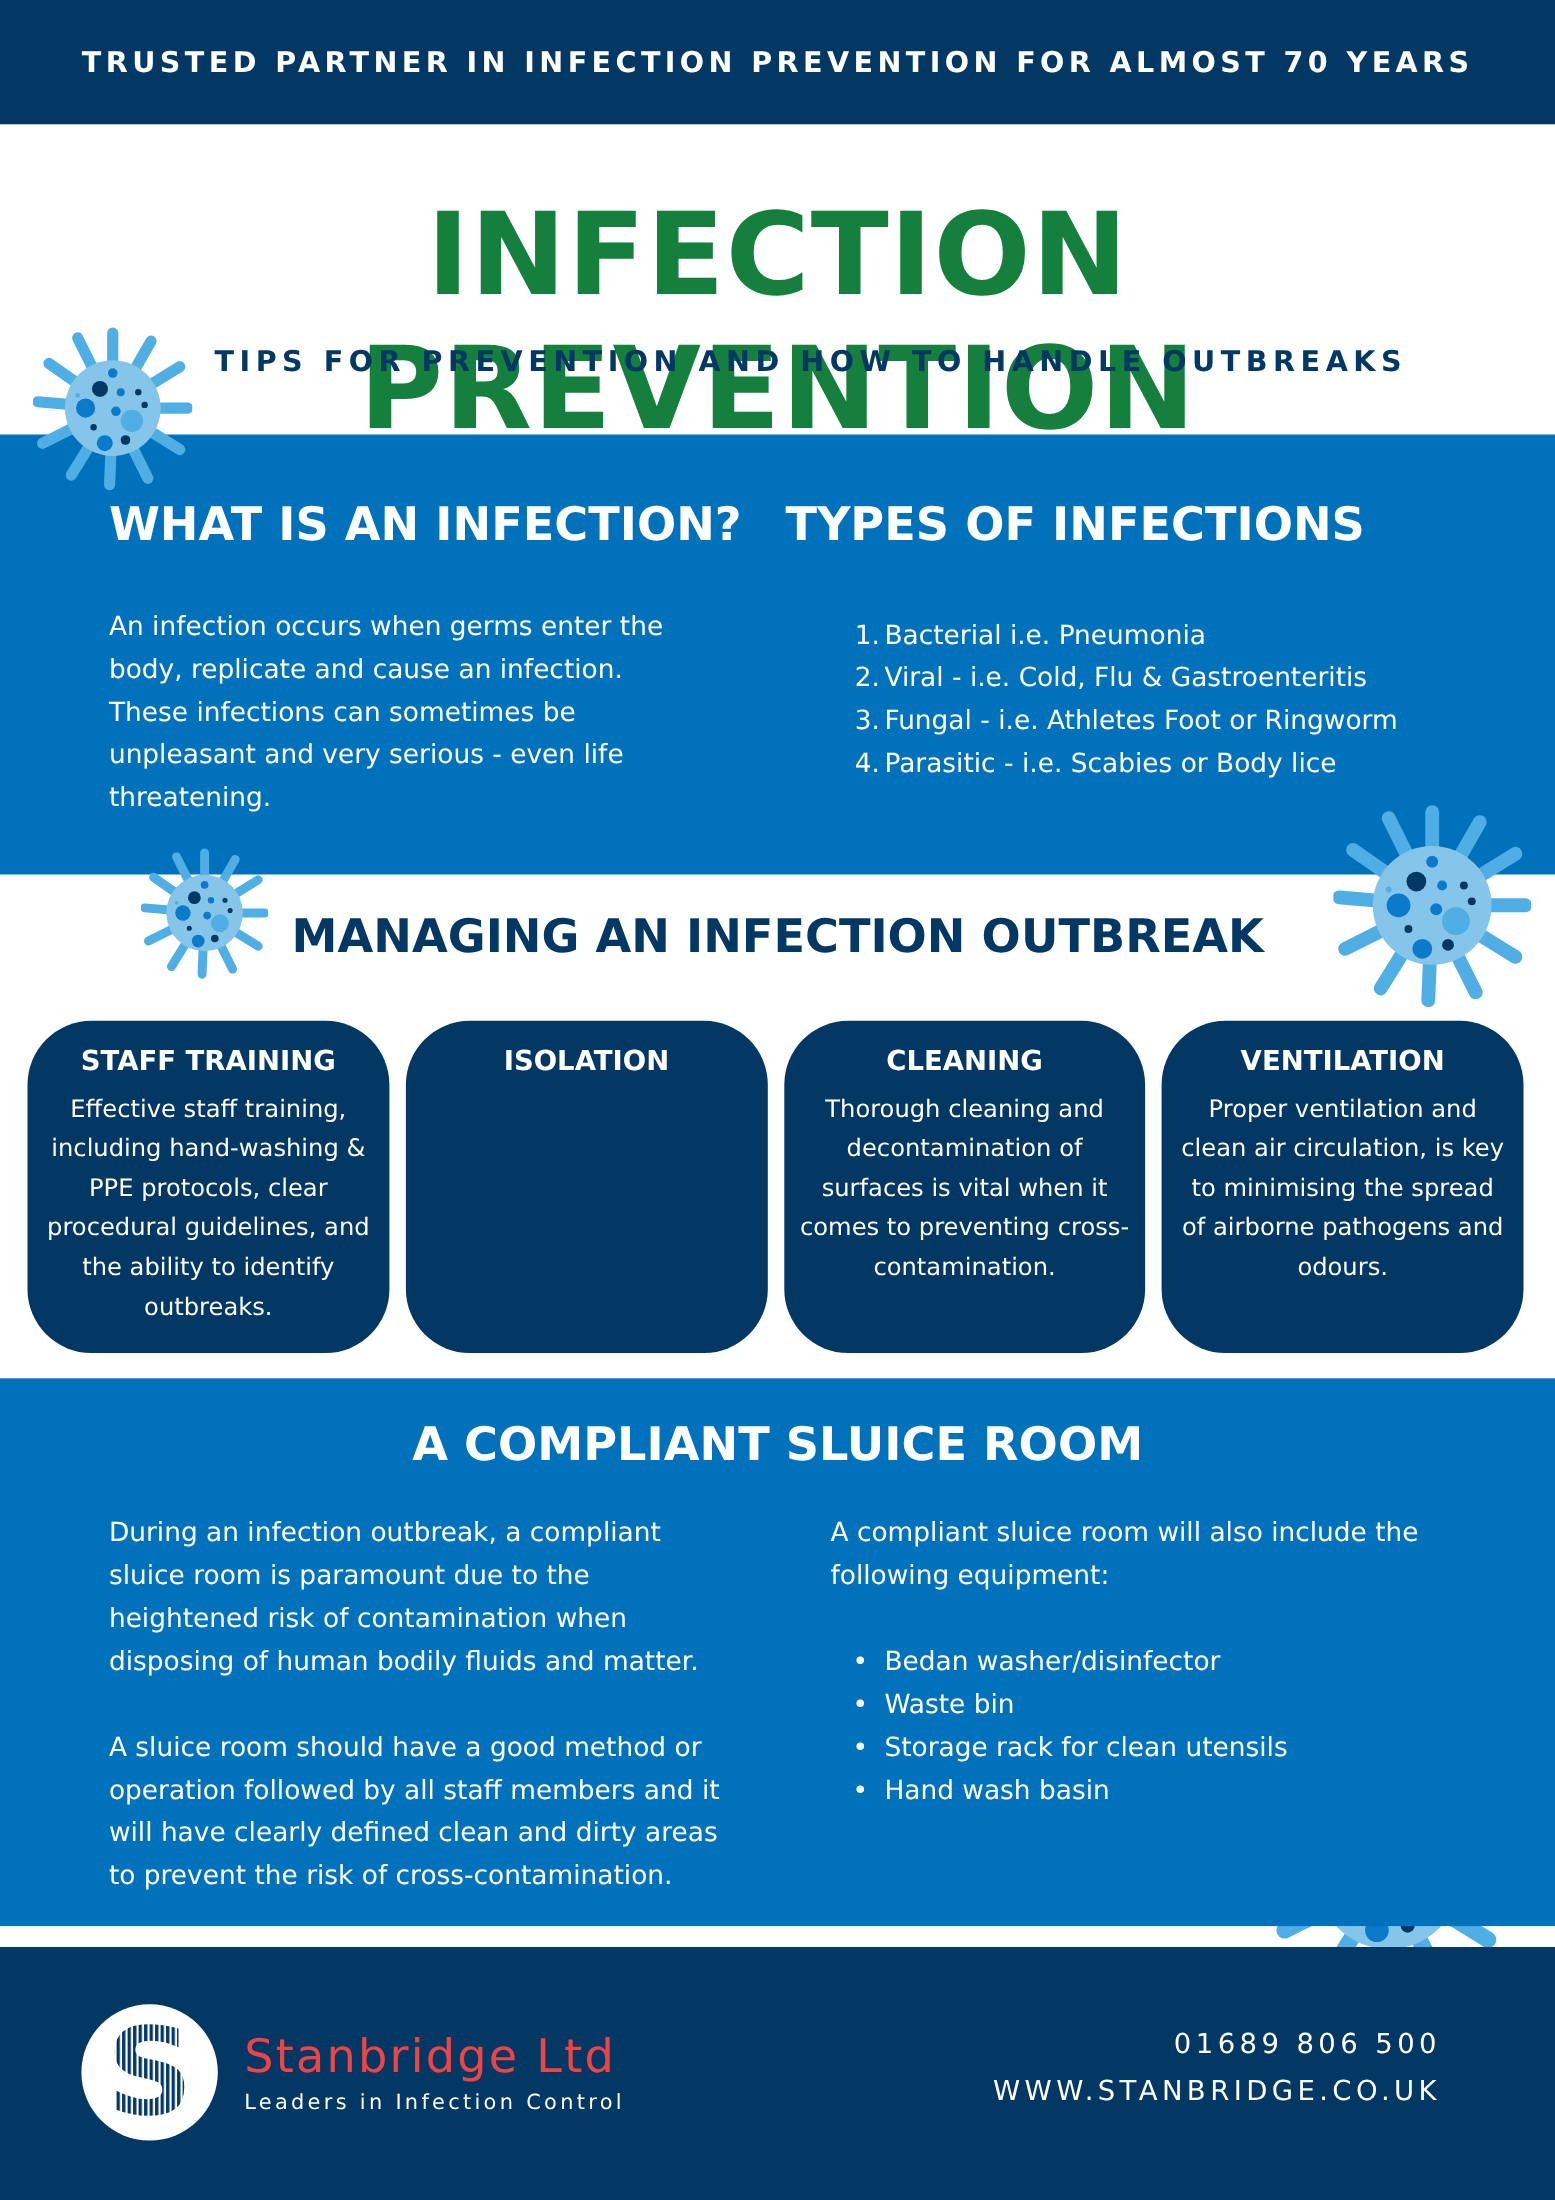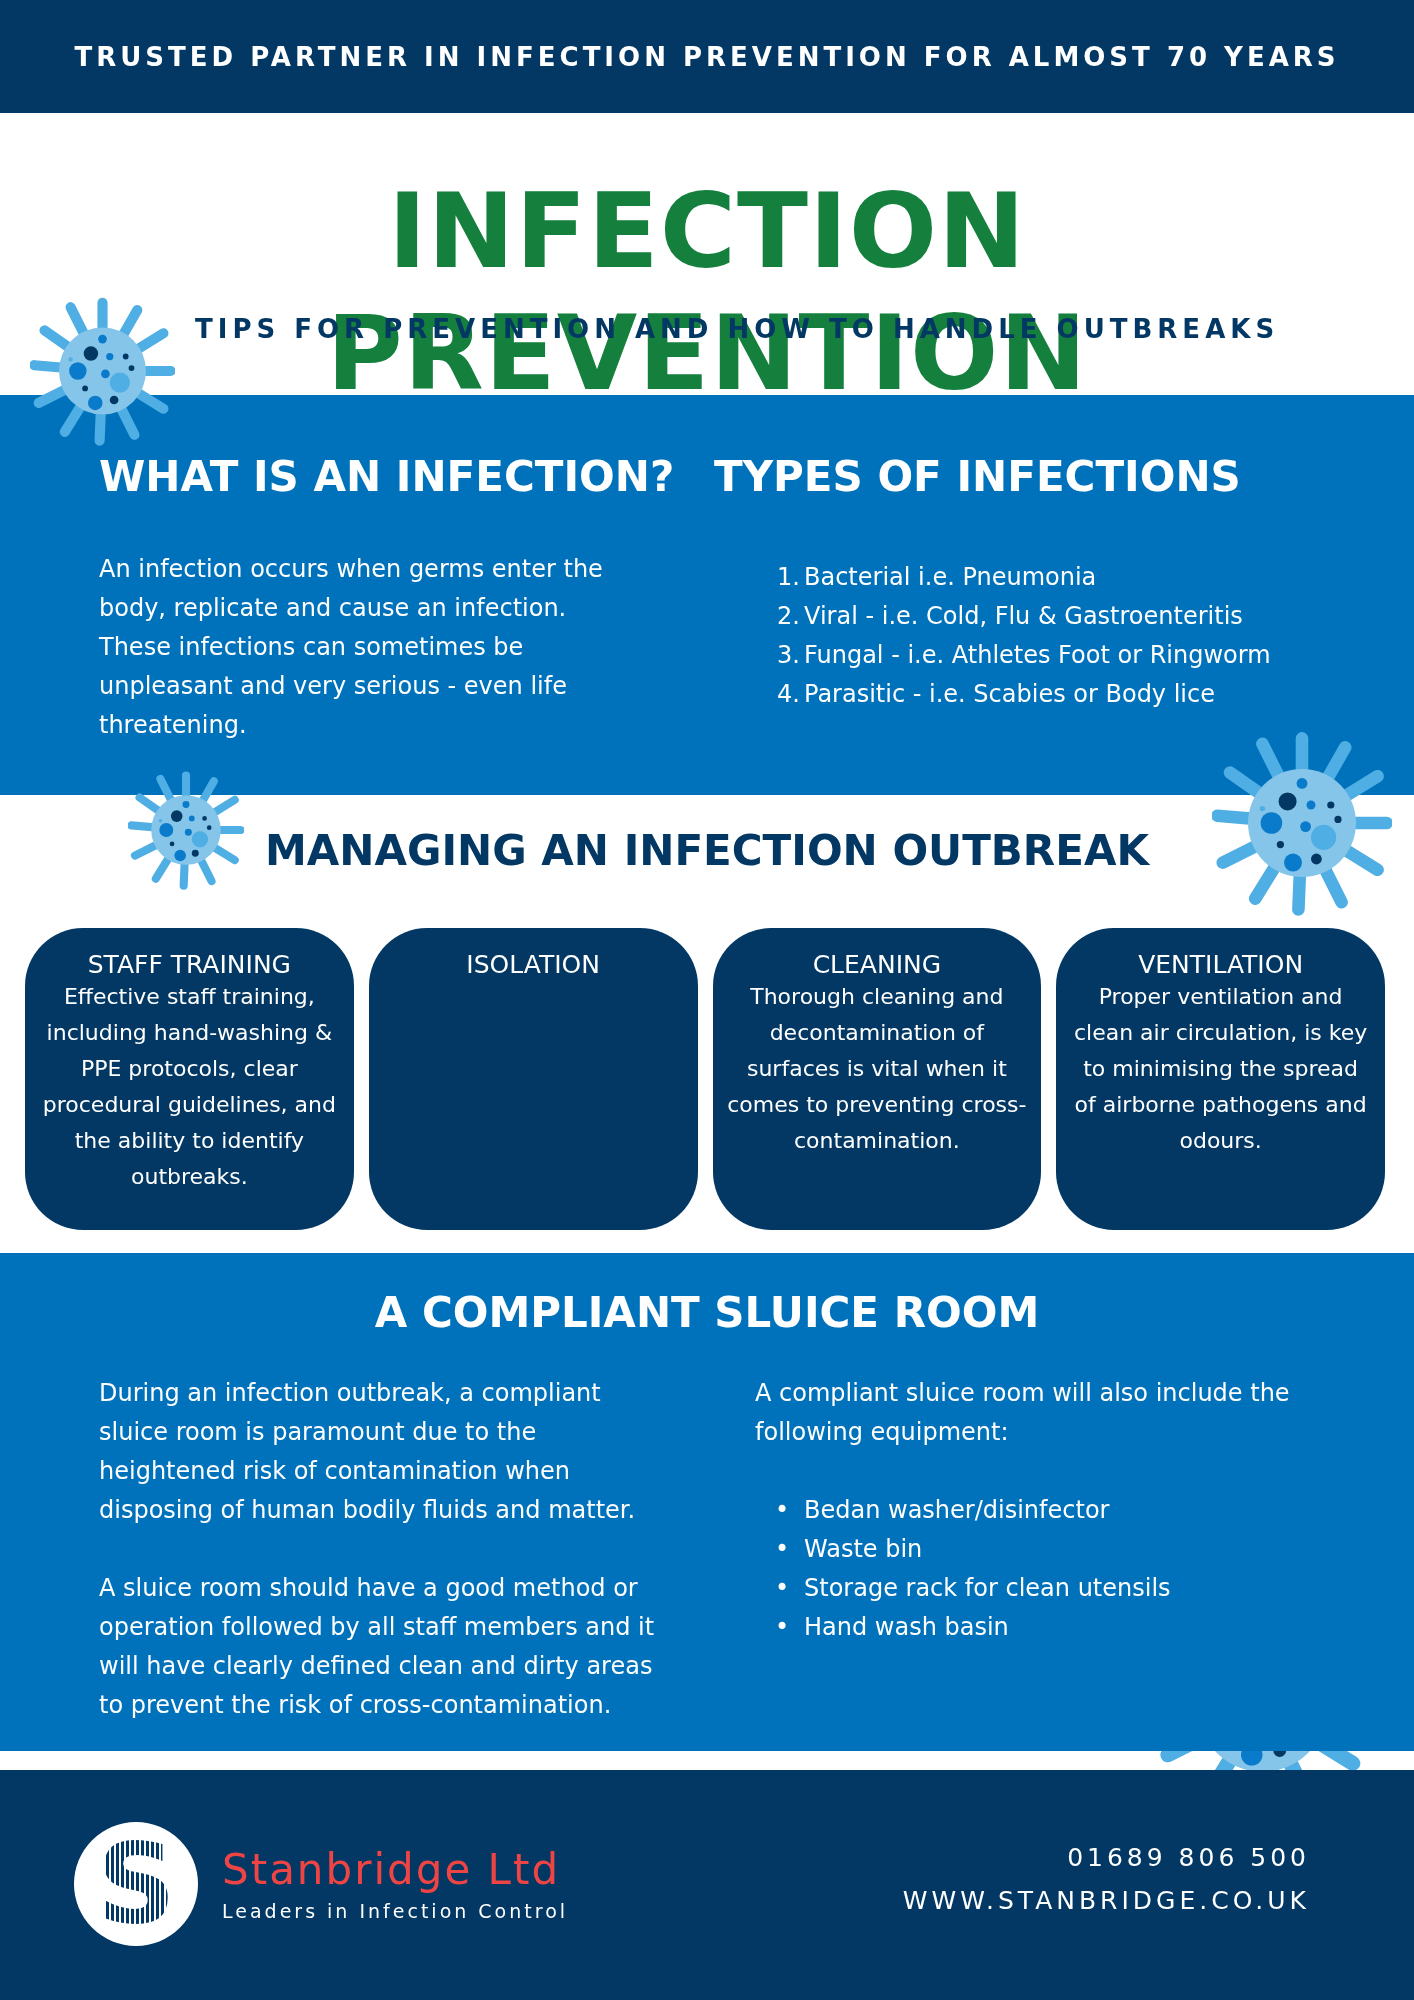--- a/index.html
+++ b/index.html
@@ -9,21 +9,21 @@
   .main-title { position: absolute; left: 0; top: 170px; width: 1414px; text-align: center; color: #15803d; font-weight: bold; font-size: 104px; letter-spacing: 1px; }
   .subtitle { position: absolute; left: 195px; top: 314px; color: #023863; font-weight: bold; font-size: 26px; letter-spacing: 5px; }
   .band1 { position: absolute; left: 0; top: 395px; width: 1414px; height: 400px; background: #0072BC; }
   .sec-h { position: absolute; color: #fff; font-weight: bold; font-size: 42px; text-align: right; }
   .para { position: absolute; color: #fff; font-size: 24px; line-height: 39px; }
   ol.types { position: absolute; left: 770px; top: 558px; color: #fff; font-size: 24px; line-height: 39px; list-style: none; }
   ol.types li span.num { display: inline-block; width: 30px; text-align: right; margin-right: 4px; }
   .managing { position: absolute; left: 0; top: 826px; width: 1414px; text-align: center; color: #023863; font-weight: bold; font-size: 42px; padding-left: 0; }
   .cards { position: absolute; left: 25px; top: 928px; width: 1360px; display: flex; gap: 15px; }
   .card { width: 329px; height: 302px; background: #023863; border-radius: 58px; color: #fff; text-align: center; padding: 22px 14px; }
-  .card-title { font-weight: normal; font-size: 25px; }
+  .card-title { font-weight: bold; font-size: 25px; margin-bottom: 12px; }
   .card-text { font-size: 22px; line-height: 36px; }
   .band2 { position: absolute; left: 0; top: 1253px; width: 1414px; height: 498px; background: #0072BC; }
   .sluice-h { position: absolute; left: 0; top: 1288px; width: 1414px; text-align: center; color: #fff; font-weight: bold; font-size: 42px; }
   ul.equip { position: absolute; left: 775px; top: 1491px; color: #fff; font-size: 24px; line-height: 39px; list-style: none; }
   ul.equip li::before { content: "•"; display: inline-block; width: 29px; margin-left: -0px; }
   .footer { position: absolute; left: 0; top: 1770px; width: 1414px; height: 230px; background: #023863; }
   .logo-circle { position: absolute; left: 74px; top: 1822px; width: 124px; height: 124px; border-radius: 50%; background: #fff; display: flex; align-items: center; justify-content: center; }
   .logo-name { position: absolute; left: 222px; top: 1845px; color: #ef4444; font-weight: normal; font-size: 42px; letter-spacing: 2px; }
   .logo-tag { position: absolute; left: 222px; top: 1900px; color: #fff; font-size: 19px; letter-spacing: 3px; }
   .phone { position: absolute; right: 104px; top: 1843px; color: #fff; font-size: 25px; letter-spacing: 4px; }

